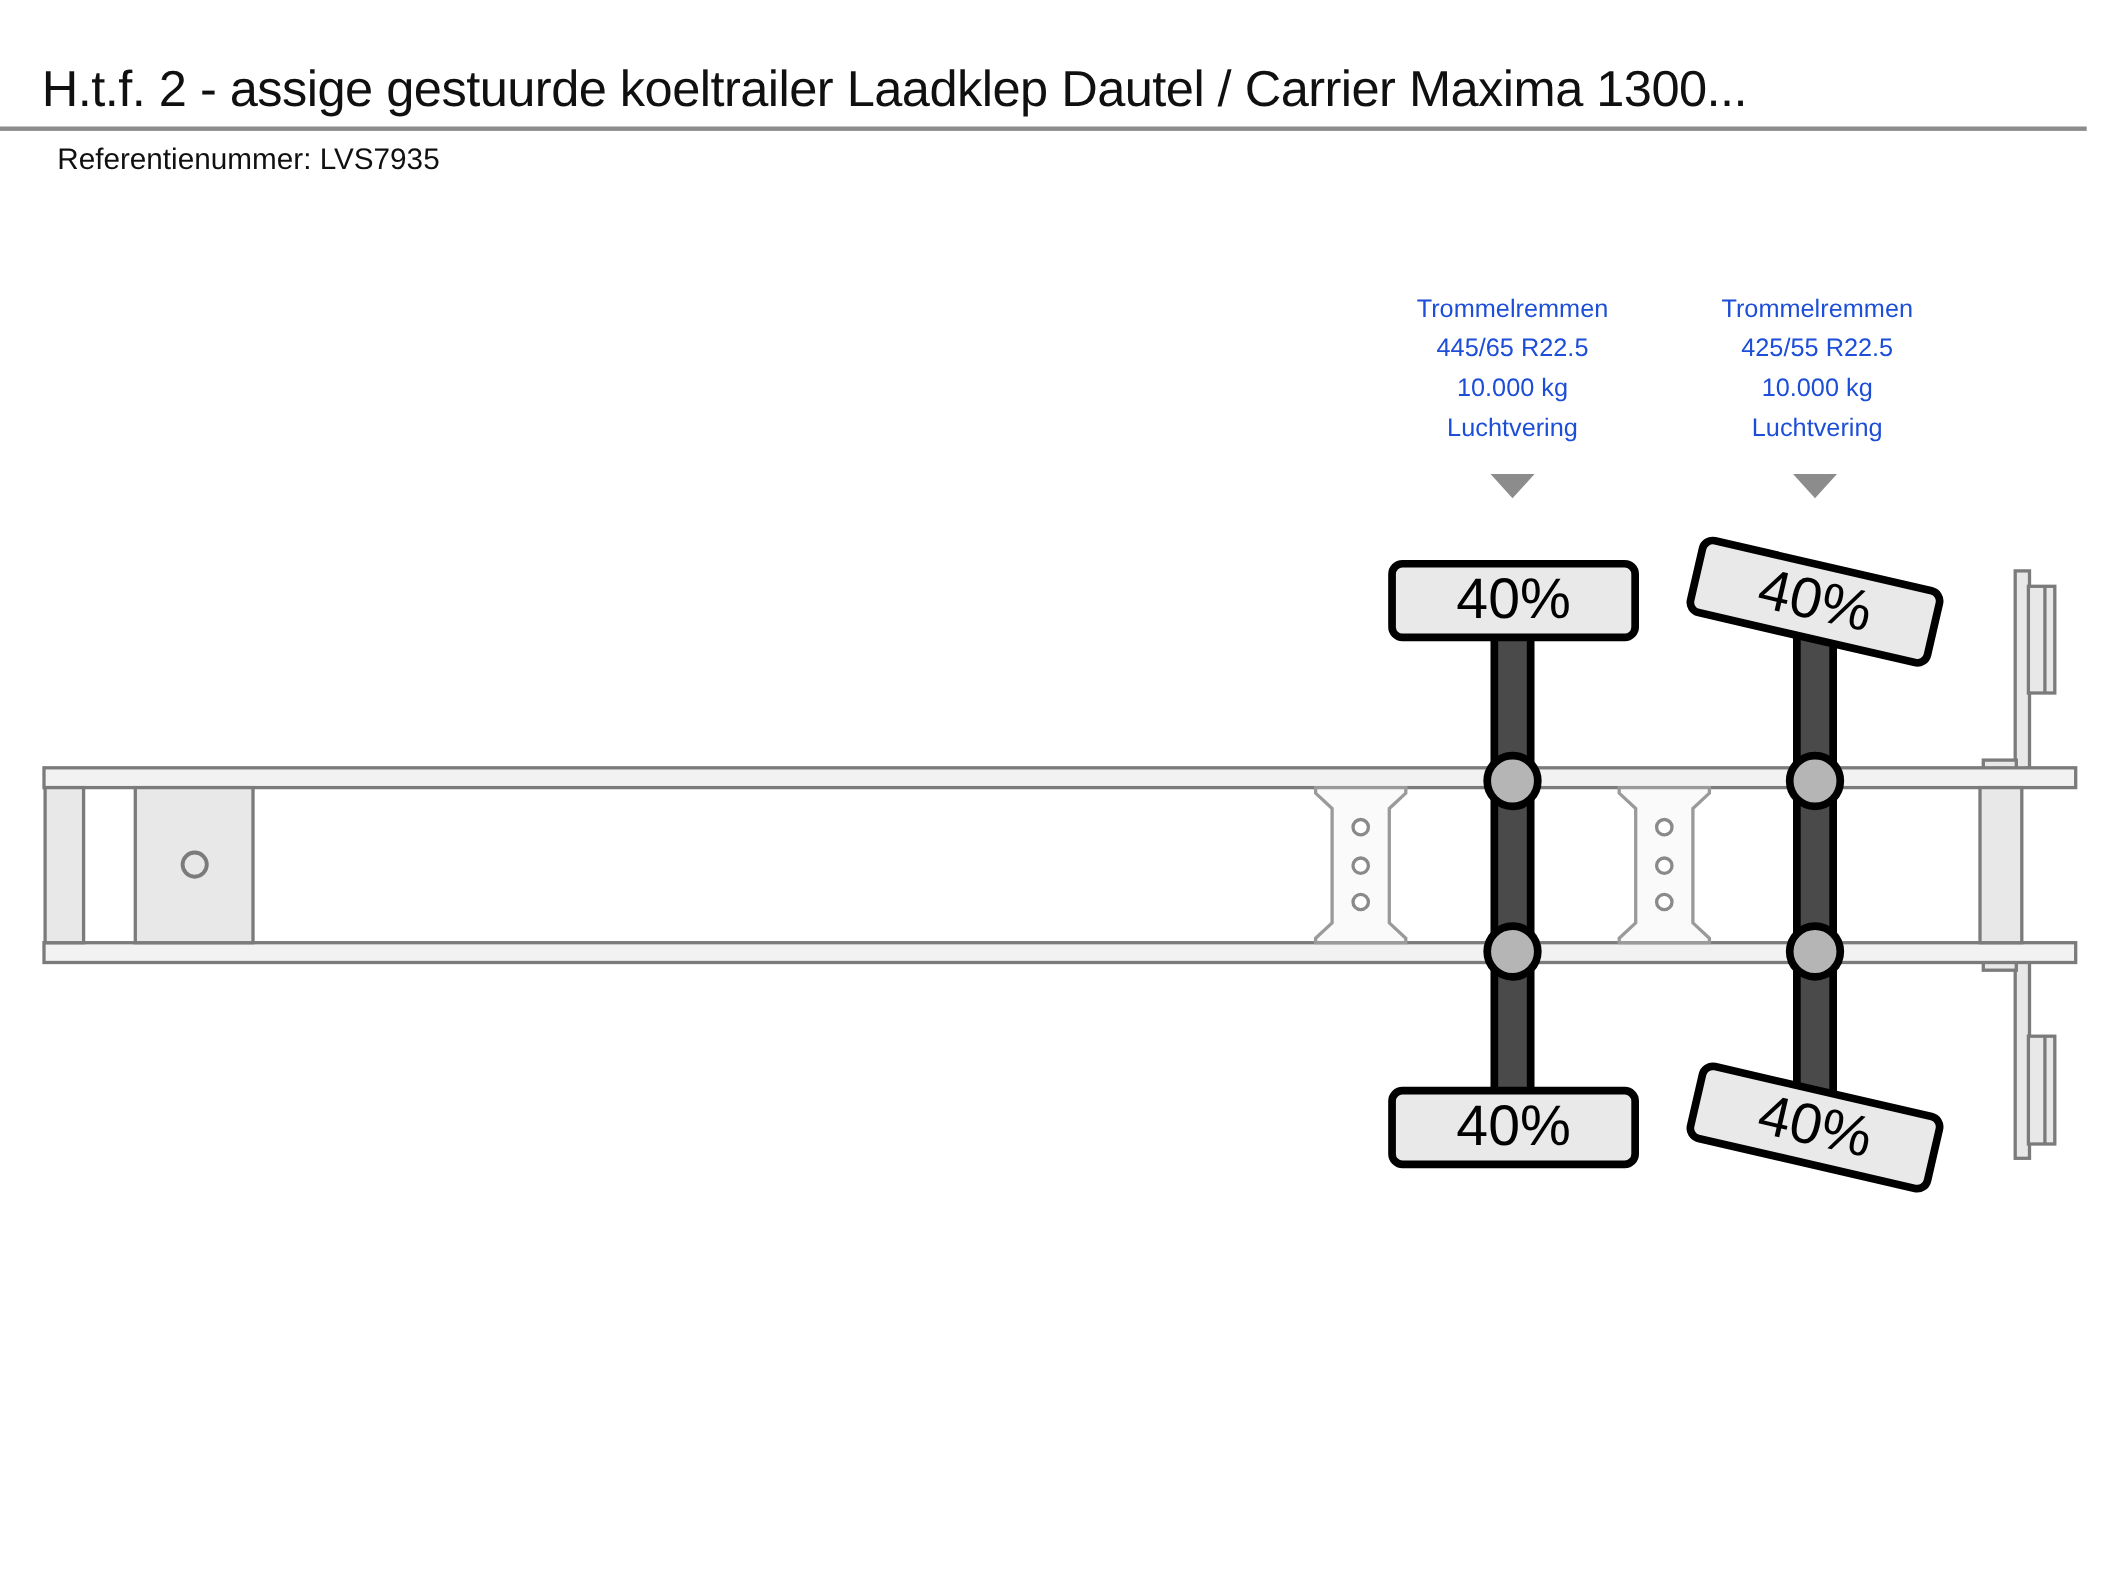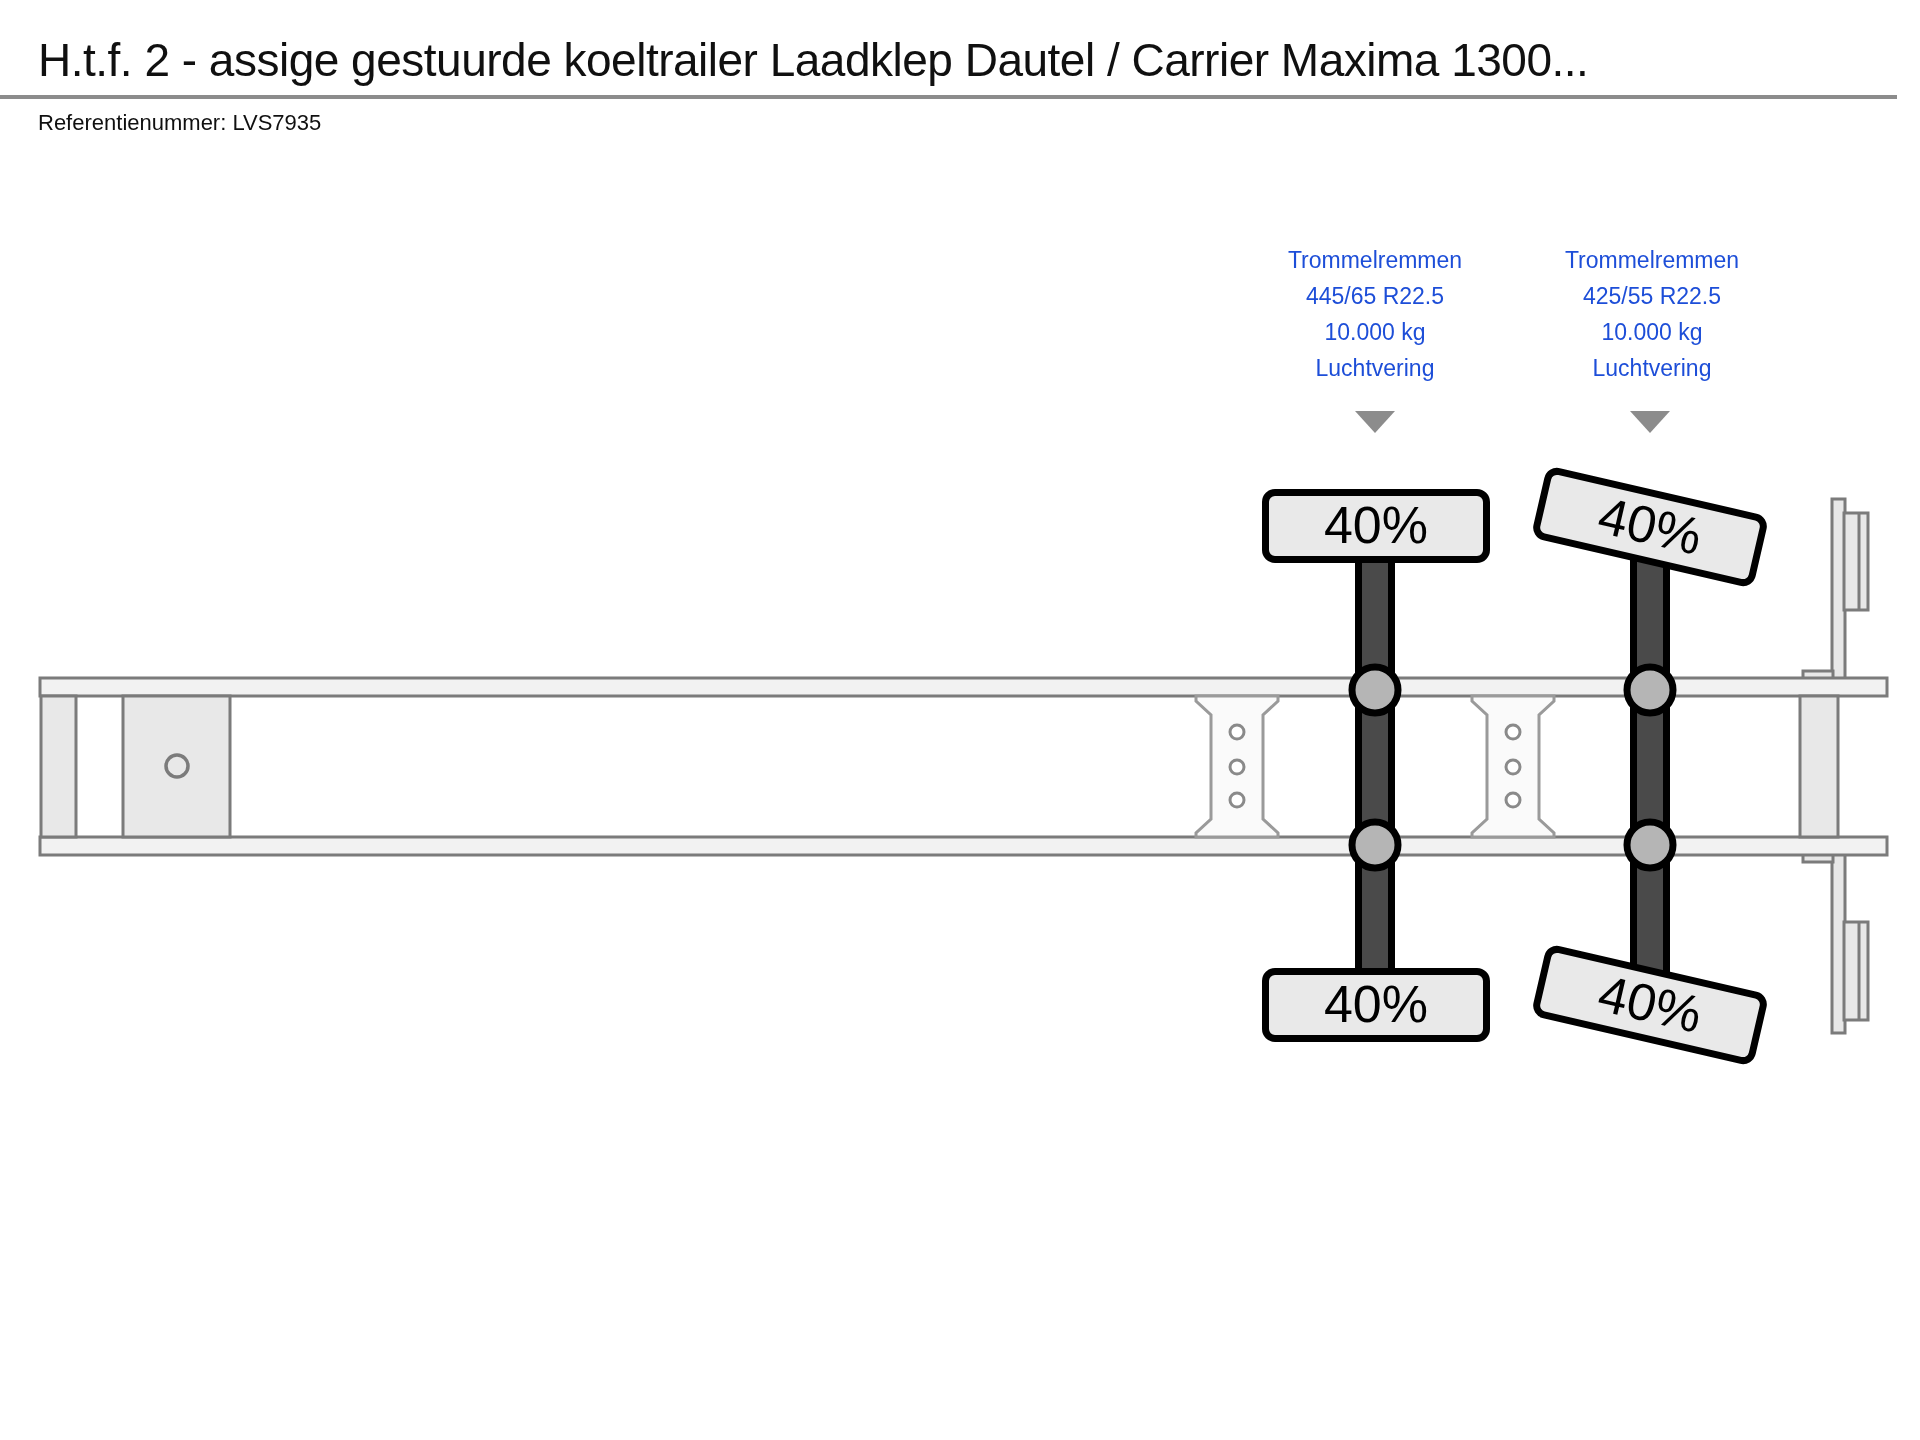--- a/index.html
+++ b/index.html
@@ -3,20 +3,21 @@
 <meta charset="utf-8">
 <style>
   html, body { margin: 0; padding: 0; background: #ffffff; }
   #stage {
     position: relative;
     width: 1920px;
     height: 1288px;
     background: #ffffff;
     font-family: "Liberation Sans", "DejaVu Sans", sans-serif;
     overflow: hidden;
+    margin-top: 20px;
   }
 
   
   .page-title {
     position: absolute;
     left: 38px; top: 33px;
     width: 1860px;
     font-size: 46px;
     letter-spacing: -0.5px;
     color: #101010;
@@ -24,22 +25,22 @@
     overflow: hidden;
   }
   .title-divider {
     position: absolute;
     left: 0; top: 95px;
     width: 1897px; height: 4px;
     background: #8c8c8c;
   }
   .reference-line {
     position: absolute;
-    left: 38px; top: 110px;
-    font-size: 22px;
+    left: 52px; top: 110px;
+    font-size: 27px;
     color: #101010;
   }
 
   
   .axle-spec {
     position: absolute;
     top: 242px;
     width: 300px;
     text-align: center;
     font-size: 23px;

